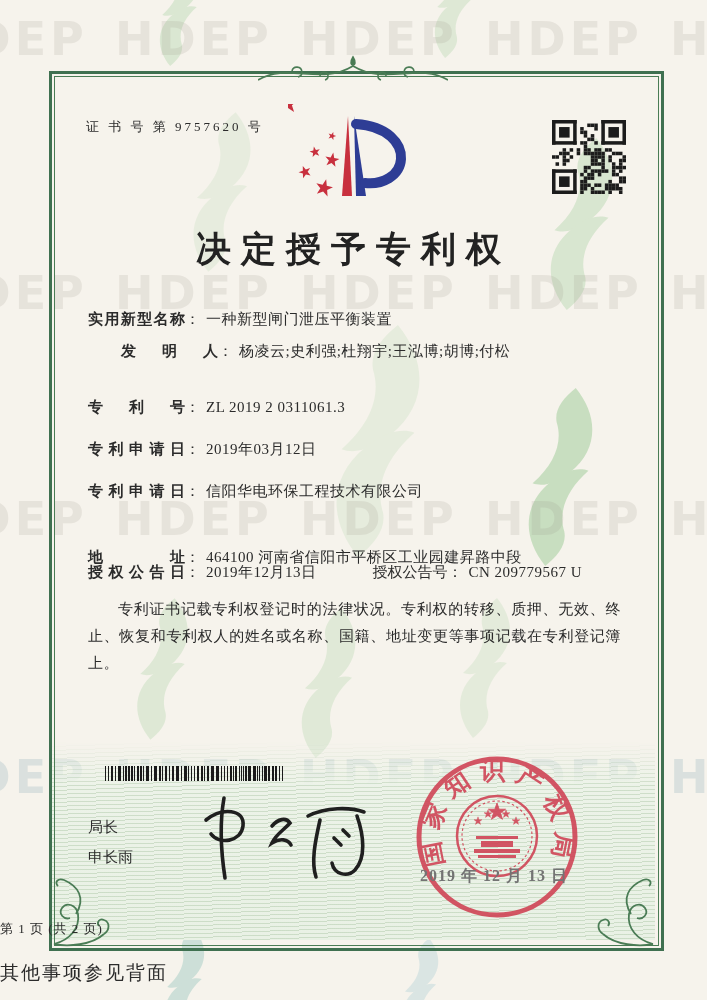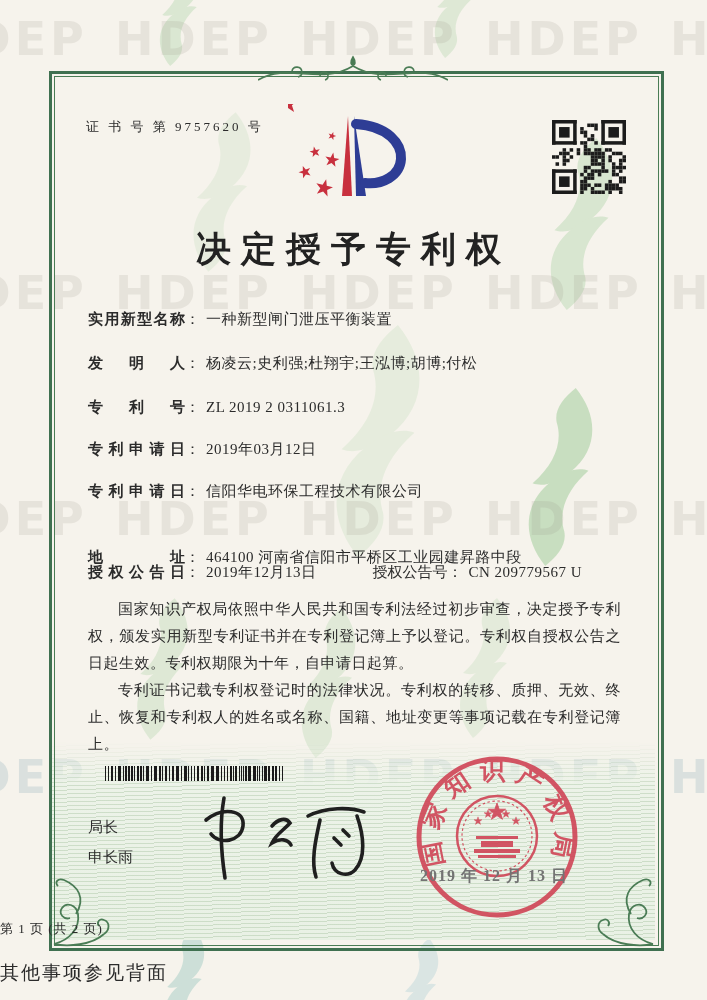--- a/index.html
+++ b/index.html
@@ -27,21 +27,21 @@
   
   .content{position:absolute;inset:0;z-index:2;}
   .cert-no{position:absolute;left:86px;top:118px;font-size:13px;letter-spacing:3px;}
   .logo{position:absolute;left:288px;top:104px;width:138px;height:108px;}
   .qr{position:absolute;left:552px;top:120px;width:74px;height:74px;}
   .title{position:absolute;left:0;top:226px;width:100%;text-align:center;
          font-size:35px;font-weight:bold;letter-spacing:10px;color:#222;}
   .fields{position:absolute;left:88px;top:310px;width:545px;font-size:15px;}
   .frow{position:absolute;left:0;white-space:nowrap;}
   .frow:nth-of-type(1){top:0;}
-  .frow:nth-of-type(2){top:44px;}
+  .frow:nth-of-type(2){top:32px;margin-left:33px;}
   .frow:nth-of-type(3){top:88px;}
   .frow:nth-of-type(4){top:130px;}
   .frow:nth-of-type(5){top:172px;}
   .frow:nth-of-type(6){top:211px;margin-top:27px;}
   .frow:nth-of-type(7){top:253px;}
   .flabel{display:inline-block;width:97px;text-align:justify;text-align-last:justify;vertical-align:bottom;font-weight:bold;}
   .fcolon{margin-right:6px;}
   .fval{letter-spacing:0.5px;}
   .fval2gap{display:inline-block;width:56px;}
   .body-text{position:absolute;left:88px;top:596px;width:533px;font-size:15px;line-height:27px;
@@ -329,21 +329,20 @@
       </div>
       <div class="frow">
         <span class="flabel">地址</span><span class="fcolon">：</span><span class="fval">464100 河南省信阳市平桥区工业园建昇路中段</span>
       </div>
       <div class="frow">
         <span class="flabel">授权公告日</span><span class="fcolon">：</span><span class="fval">2019年12月13日</span><span class="fval2gap"></span><span>授权公告号</span><span class="fcolon">：</span><span class="fval">CN 209779567 U</span>
       </div>
     </div>
 
     <div class="body-text">
-      <p>国家知识产权局依照中华人民共和国专利法经过初步审查，决定授予专利权，颁发实用新型专利证书并在专利登记簿上予以登记。专利权自授权公告之日起生效。专利权期限为十年，自申请日起算。</p>
       <p>专利证书记载专利权登记时的法律状况。专利权的转移、质押、无效、终止、恢复和专利权人的姓名或名称、国籍、地址变更等事项记载在专利登记簿上。</p>
     </div>
 
     <svg class="barcode" id="barcode" viewBox="0 0 180 15" preserveAspectRatio="none">
         <rect x="0" y="0" width="1" height="15" fill="#1a1a1a"></rect>
         <rect x="3" y="0" width="1" height="15" fill="#1a1a1a"></rect>
         <rect x="6" y="0" width="2" height="15" fill="#1a1a1a"></rect>
         <rect x="10" y="0" width="1" height="15" fill="#1a1a1a"></rect>
         <rect x="13" y="0" width="3" height="15" fill="#1a1a1a"></rect>
         <rect x="18" y="0" width="1" height="15" fill="#1a1a1a"></rect>

